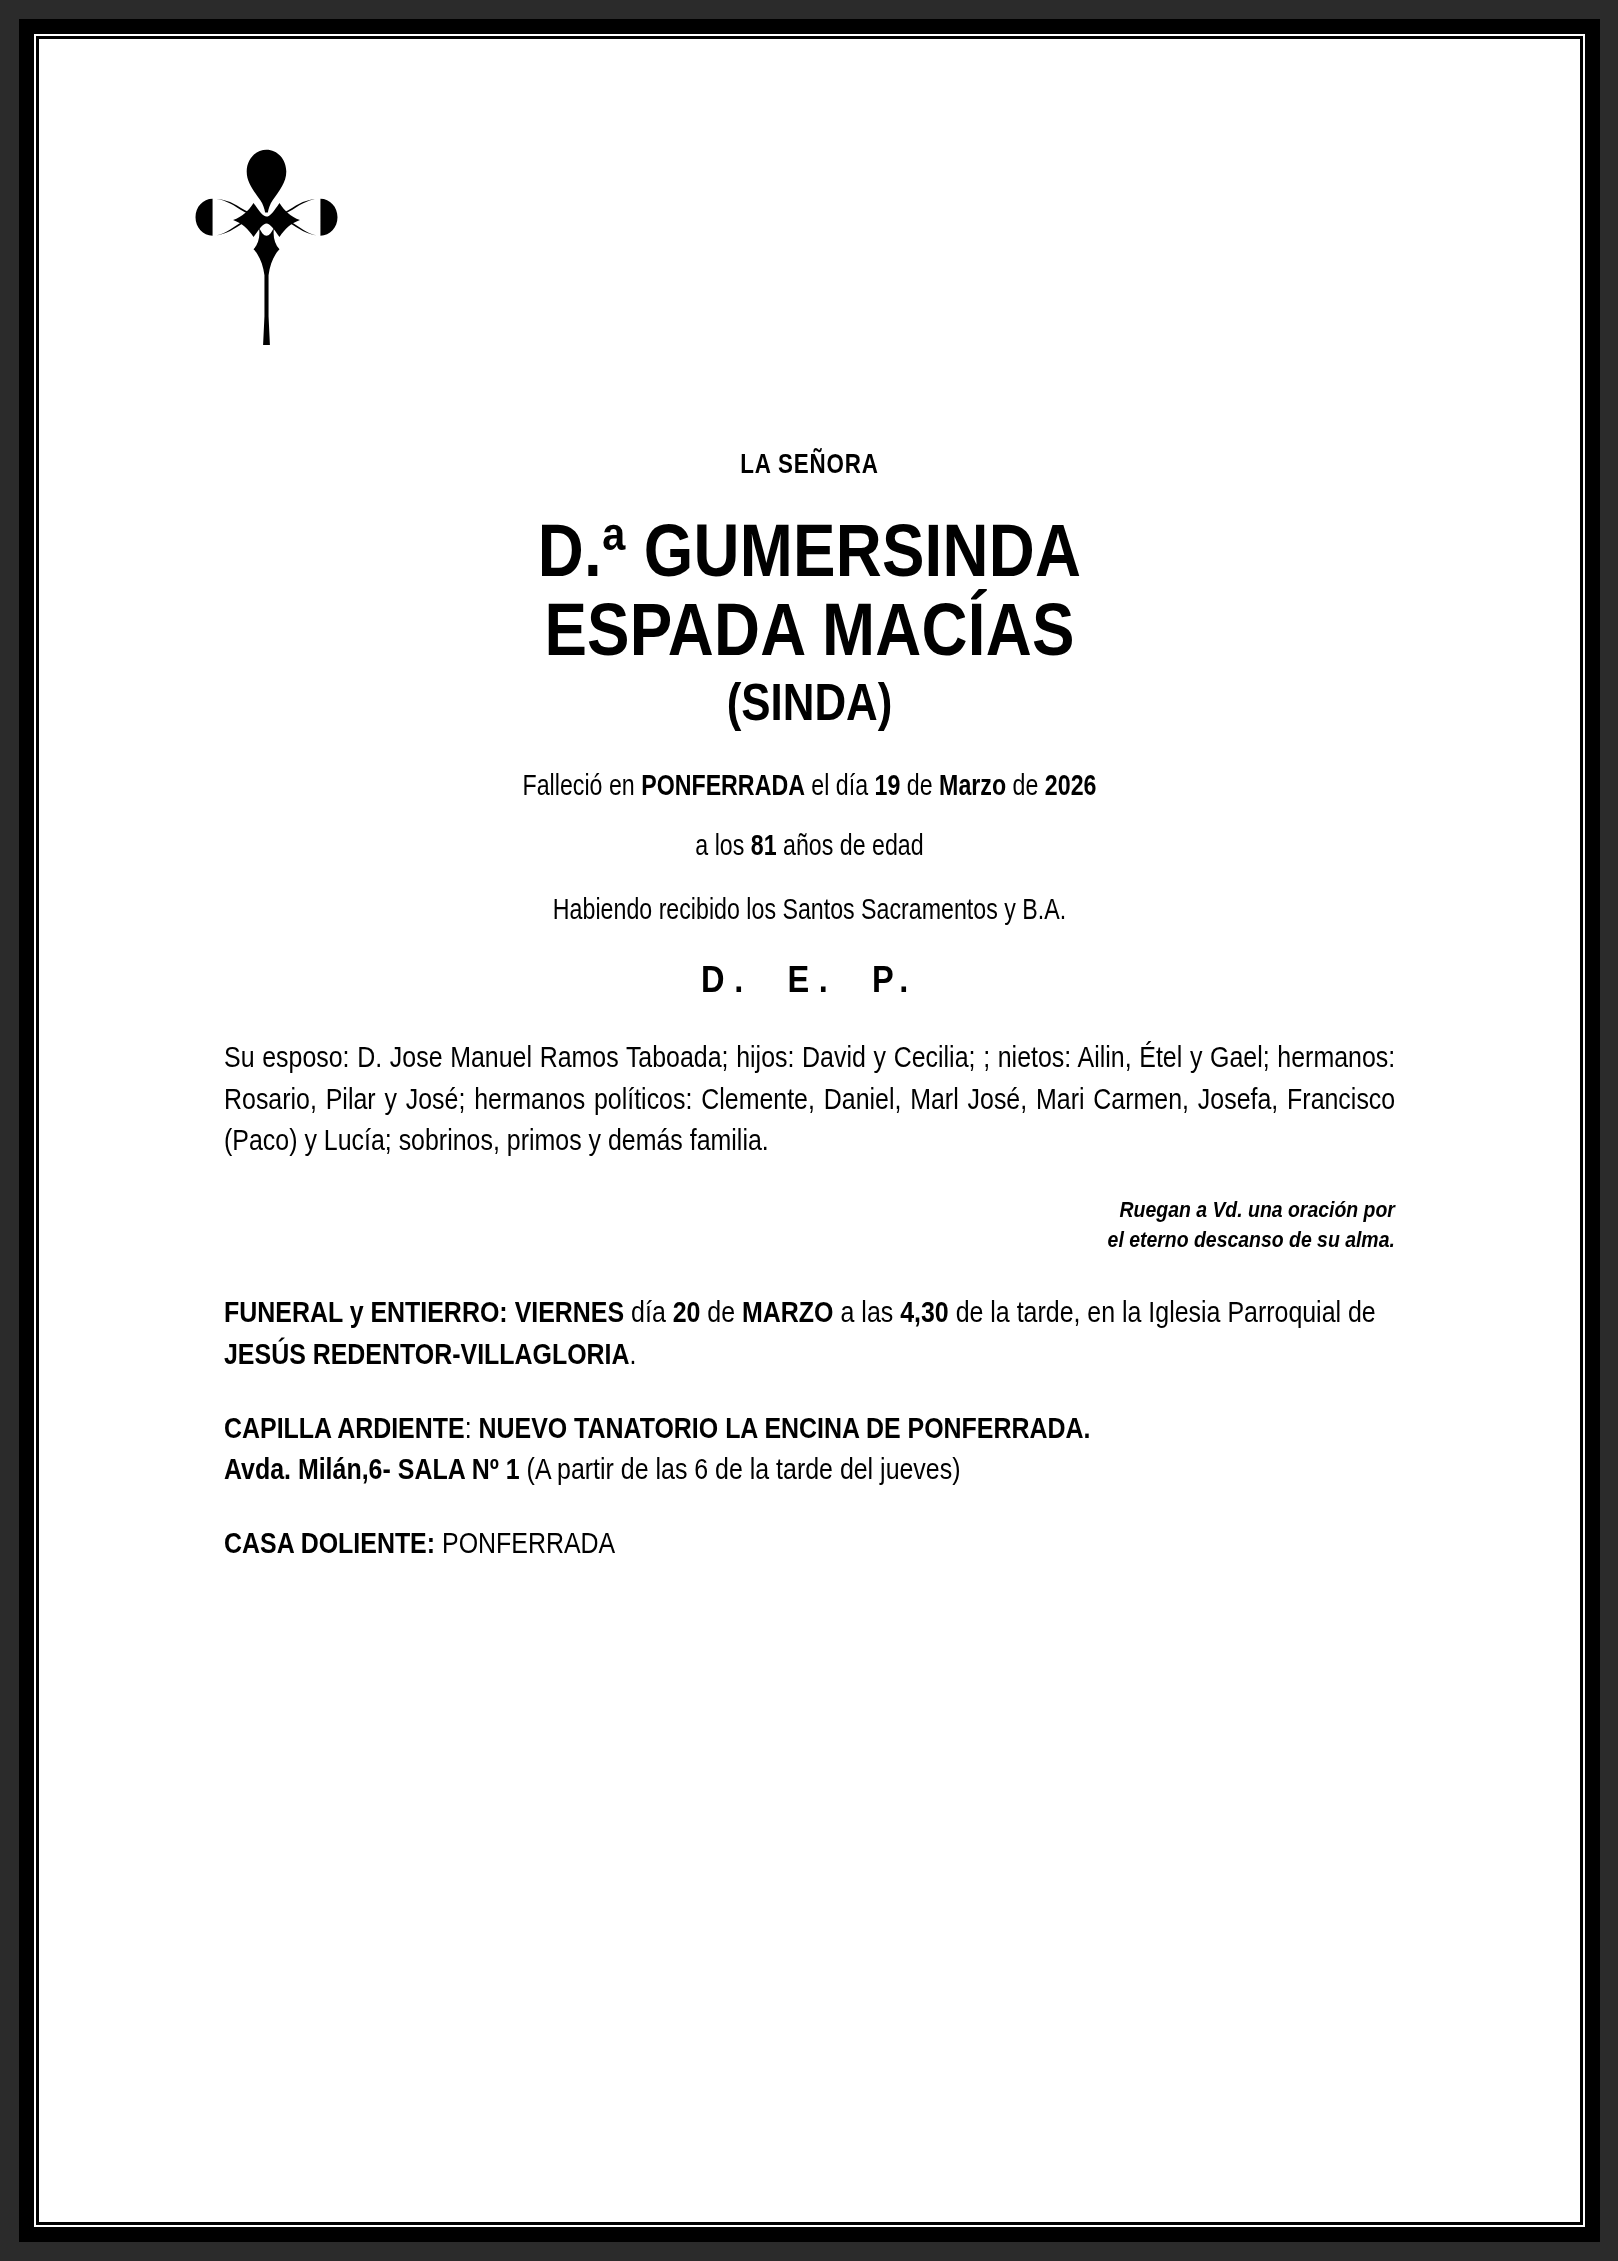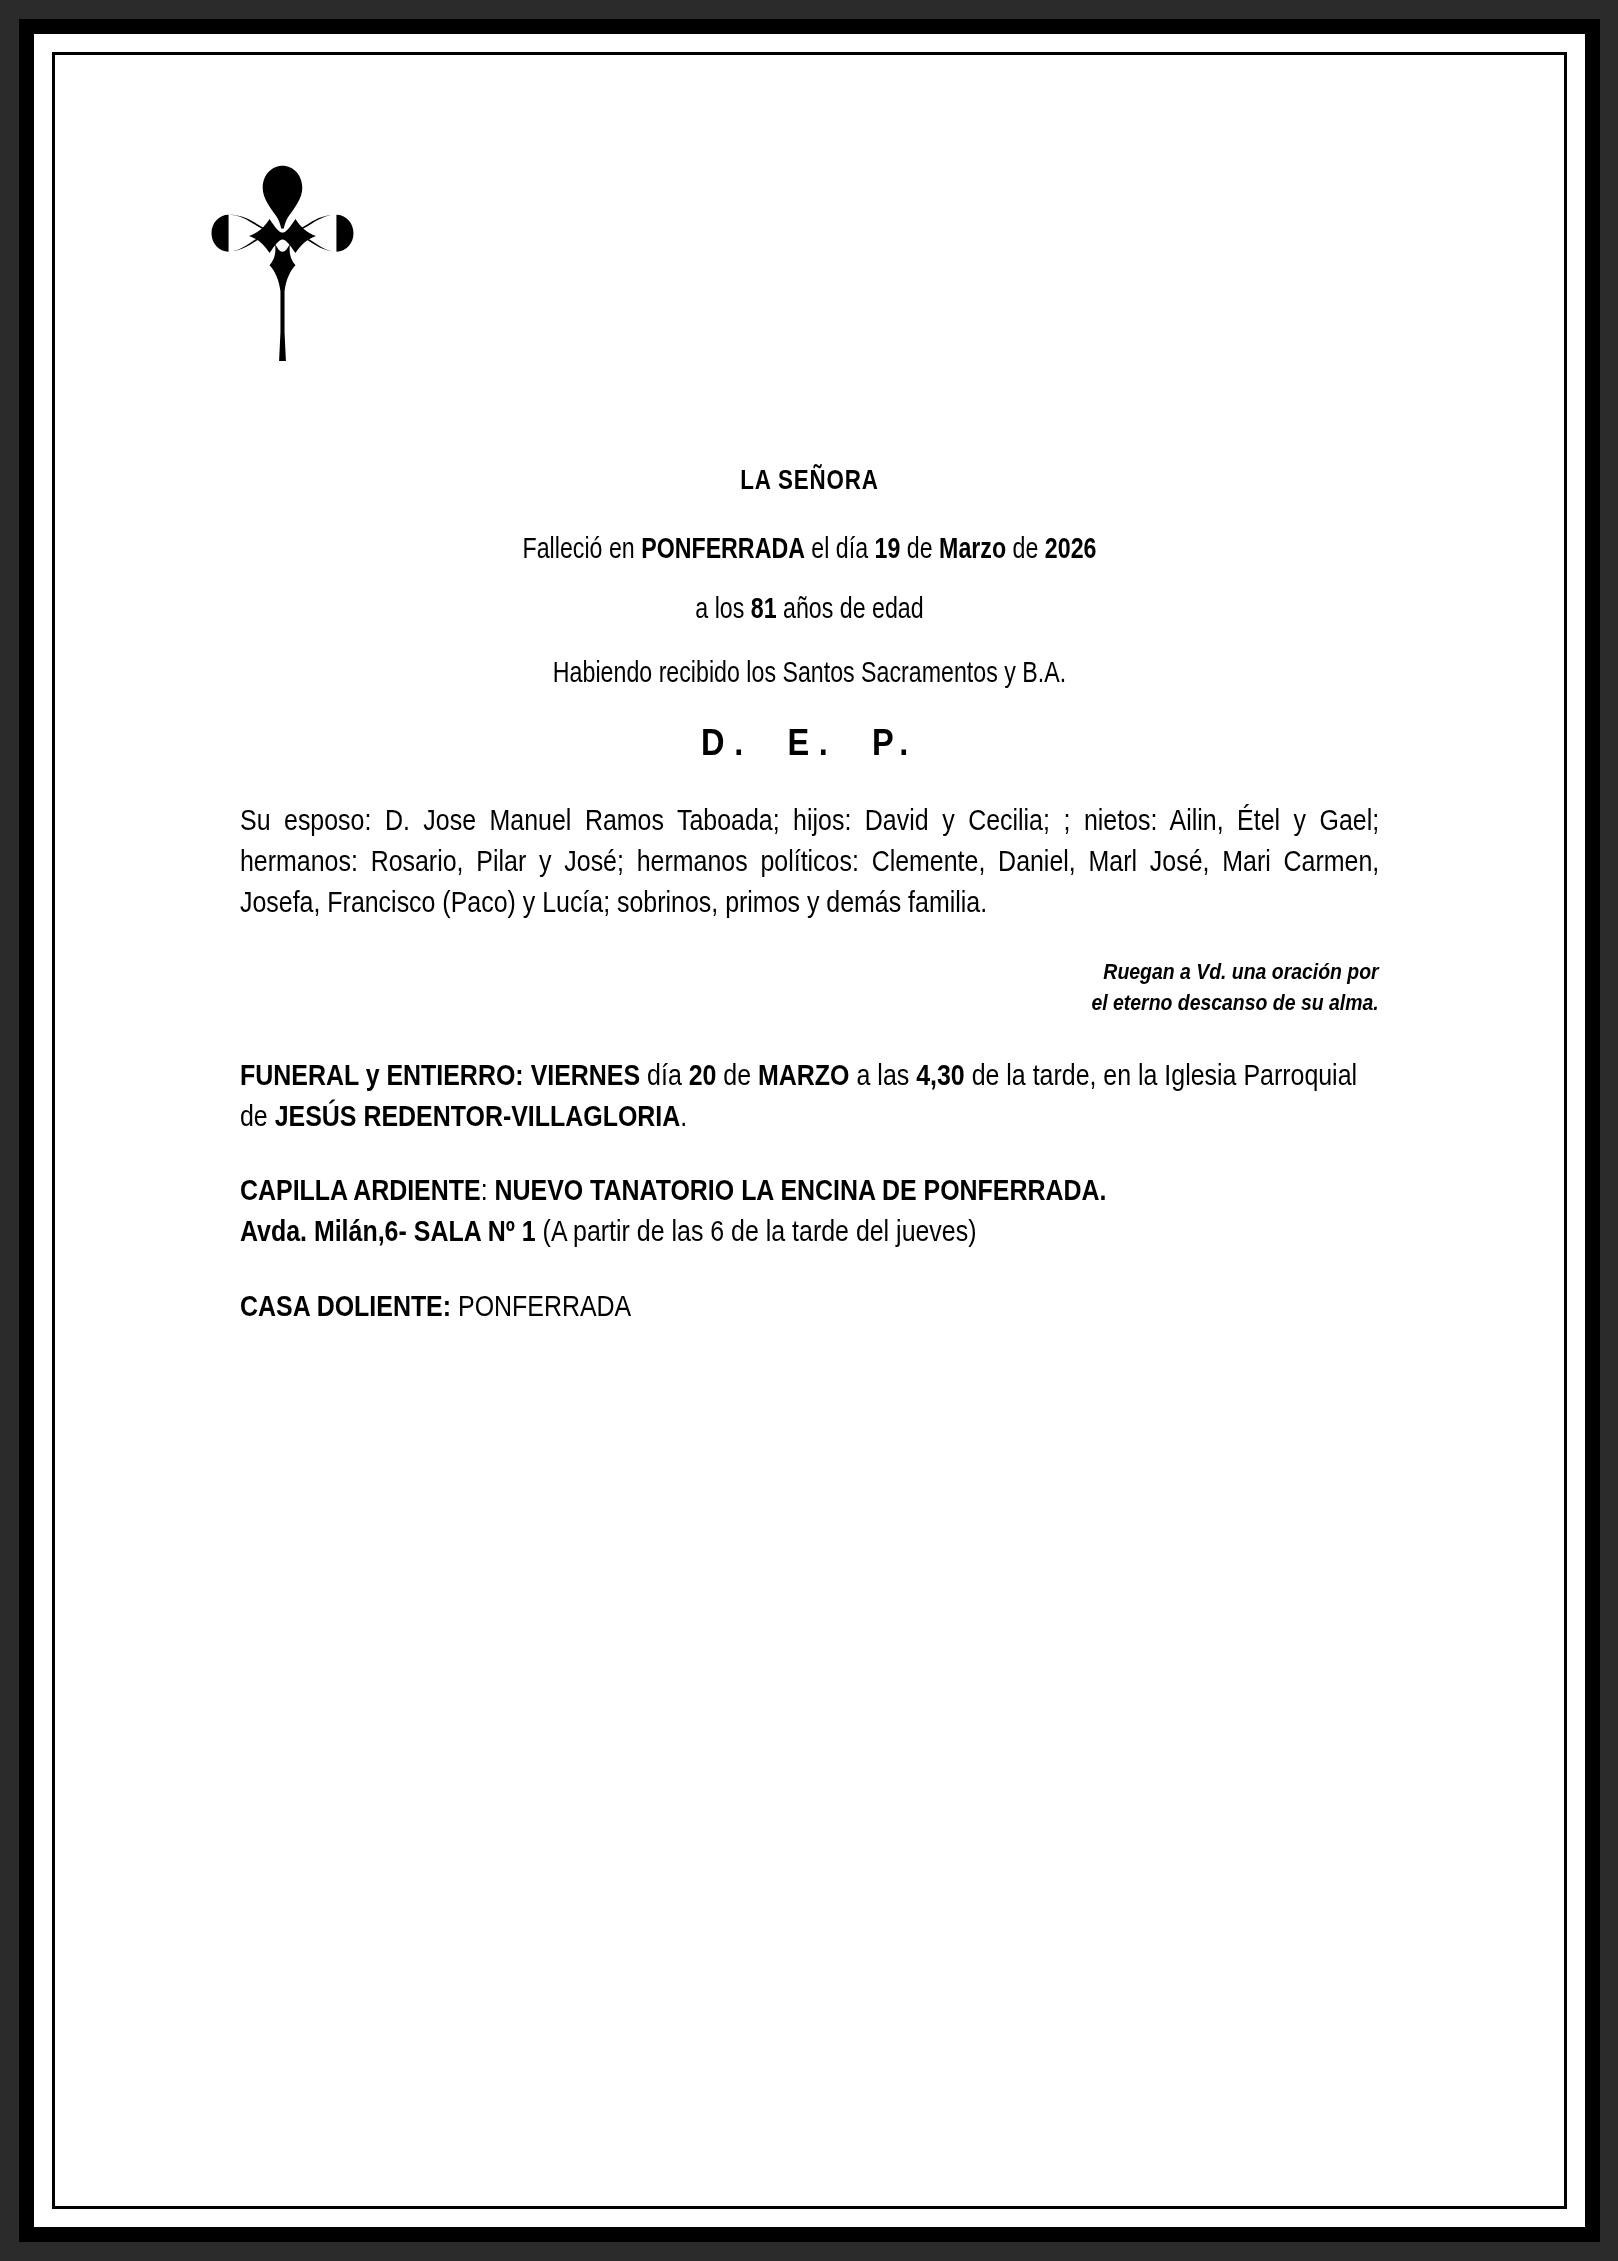--- a/index.html
+++ b/index.html
@@ -22,21 +22,21 @@
     background: #2b2b2b;
     box-sizing: border-box;
     padding: 19px;
   }
   .frame-outer {
     width: 100%;
     height: 100%;
     background: #ffffff;
     box-sizing: border-box;
     border: 15px solid #000000;
-    padding: 18px;
+    padding: 2px;
   }
   .frame-inner {
     width: 100%;
     height: 100%;
     background: #ffffff;
     box-sizing: border-box;
     border: 3.4px solid #000000;
     position: relative;
     overflow: hidden;
   }
@@ -215,20 +215,25 @@
                      C 127 152, 124 142, 126 128
                      C 122 136, 119 140, 115 140 C 111 140, 108 136, 104 128 Z"></path>
           </g>
         </svg>
       </div>
 
       <div class="content">
 
         <div class="senora">LA SEÑORA</div>
 
+        <div class="name-block">
+          <div class="name-line">D.ª GUMERSINDA</div>
+          <div class="name-line">ESPADA MACÍAS</div>
+          <div class="nickname">(SINDA)</div>
+        </div>
 
         <div class="died-line">
           <span>Falleció en</span>
           <b>PONFERRADA</b>
           <span>el día</span>
           <b>19</b>
           <span>de</span>
           <b>Marzo</b>
           <span>de</span>
           <b>2026</b>

